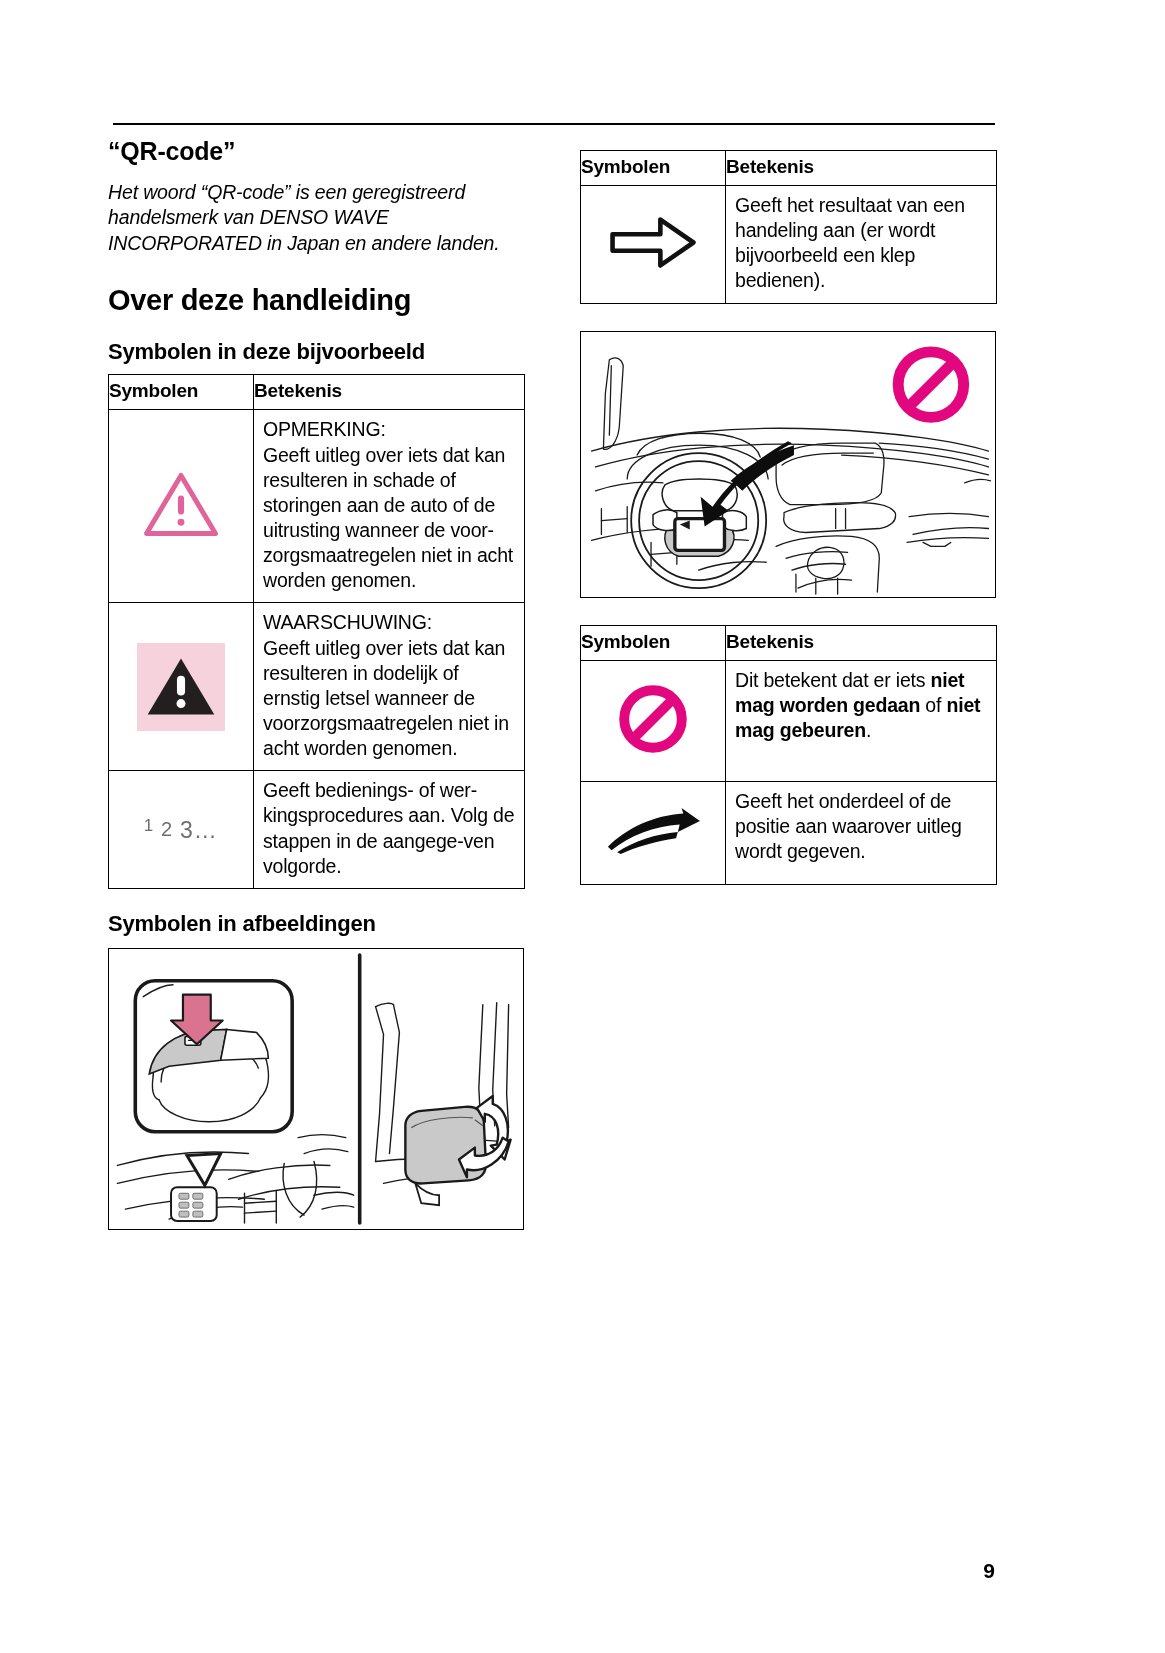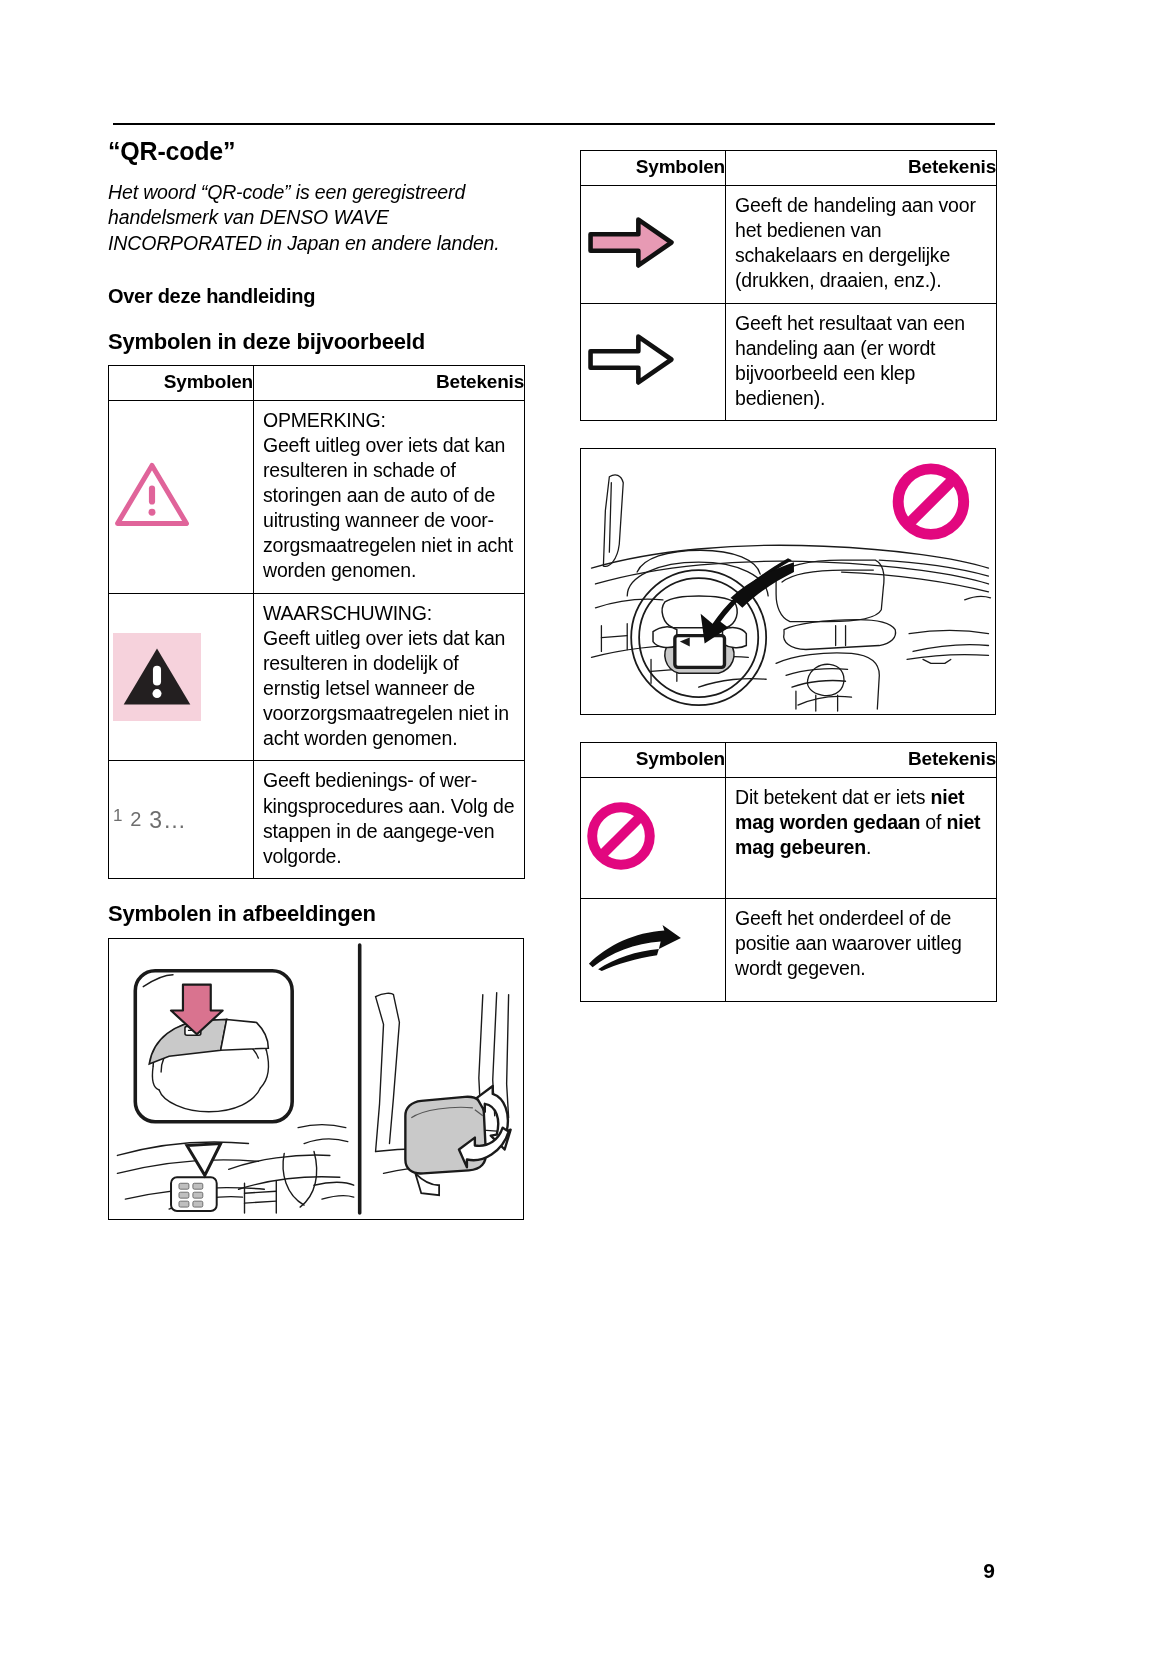--- a/index.html
+++ b/index.html
@@ -44,21 +44,21 @@
   }
   
   h2.sec-title {
     font-size: 25px;
     font-weight: bold;
     margin: 0 0 14px 0;
     letter-spacing: -0.2px;
     line-height: 1.1;
   }
   h2.big-title {
-    font-size: 20px;
+    font-size: 29px;
     font-weight: bold;
     margin: 28px 0 16px 0;
     letter-spacing: -0.3px;
     line-height: 1.1;
   }
   h3.sub-title {
     font-size: 22px;
     font-weight: bold;
     margin: 22px 0 10px 0;
     letter-spacing: -0.2px;
@@ -82,25 +82,26 @@
   }
   table.symtab th,
   table.symtab td {
     border: 1.5px solid #000;
     vertical-align: top;
     padding: 0;
   }
   table.symtab th {
     font-size: 19px;
     font-weight: bold;
-    text-align: right;
+    text-align: left;
     padding: 5px 0 7px 0;
     letter-spacing: -0.2px;
   }
   table.symtab td.symcell {
+    text-align: center;
     vertical-align: middle;
     padding: 10px 4px;
   }
   table.symtab td.txtcell {
     font-size: 19.5px;
     line-height: 1.29;
     padding: 7px 8px 9px 9px;
     letter-spacing: -0.2px;
   }
   col.c-sym { width: 145px; }
@@ -316,30 +317,20 @@
       <thead>
         <tr>
           <th>Symbolen</th>
           <th>Betekenis</th>
         </tr>
       </thead>
       <tbody>
         <tr>
           <td class="symcell" style="padding:22px 4px;">
             <svg viewBox="0 0 100 62" width="92" height="57" aria-hidden="true">
-              <path d="M6 22 L58 22 L58 6 L94 31 L58 56 L58 40 L6 40 Z" fill="#e79ab4" stroke="#111111" stroke-width="5" stroke-linejoin="round"></path>
-            </svg>
-          </td>
-          <td class="txtcell">
-            <div>Geeft de handeling aan voor het bedienen van schakelaars en dergelijke (drukken, draaien, enz.).</div>
-          </td>
-        </tr>
-        <tr>
-          <td class="symcell" style="padding:22px 4px;">
-            <svg viewBox="0 0 100 62" width="92" height="57" aria-hidden="true">
               <path d="M6 22 L58 22 L58 6 L94 31 L58 56 L58 40 L6 40 Z" fill="#ffffff" stroke="#111111" stroke-width="5" stroke-linejoin="round"></path>
             </svg>
           </td>
           <td class="txtcell">
             <div>Geeft het resultaat van een handeling aan (er wordt bijvoorbeeld een klep bedienen).</div>
           </td>
         </tr>
       </tbody>
     </table>
 

